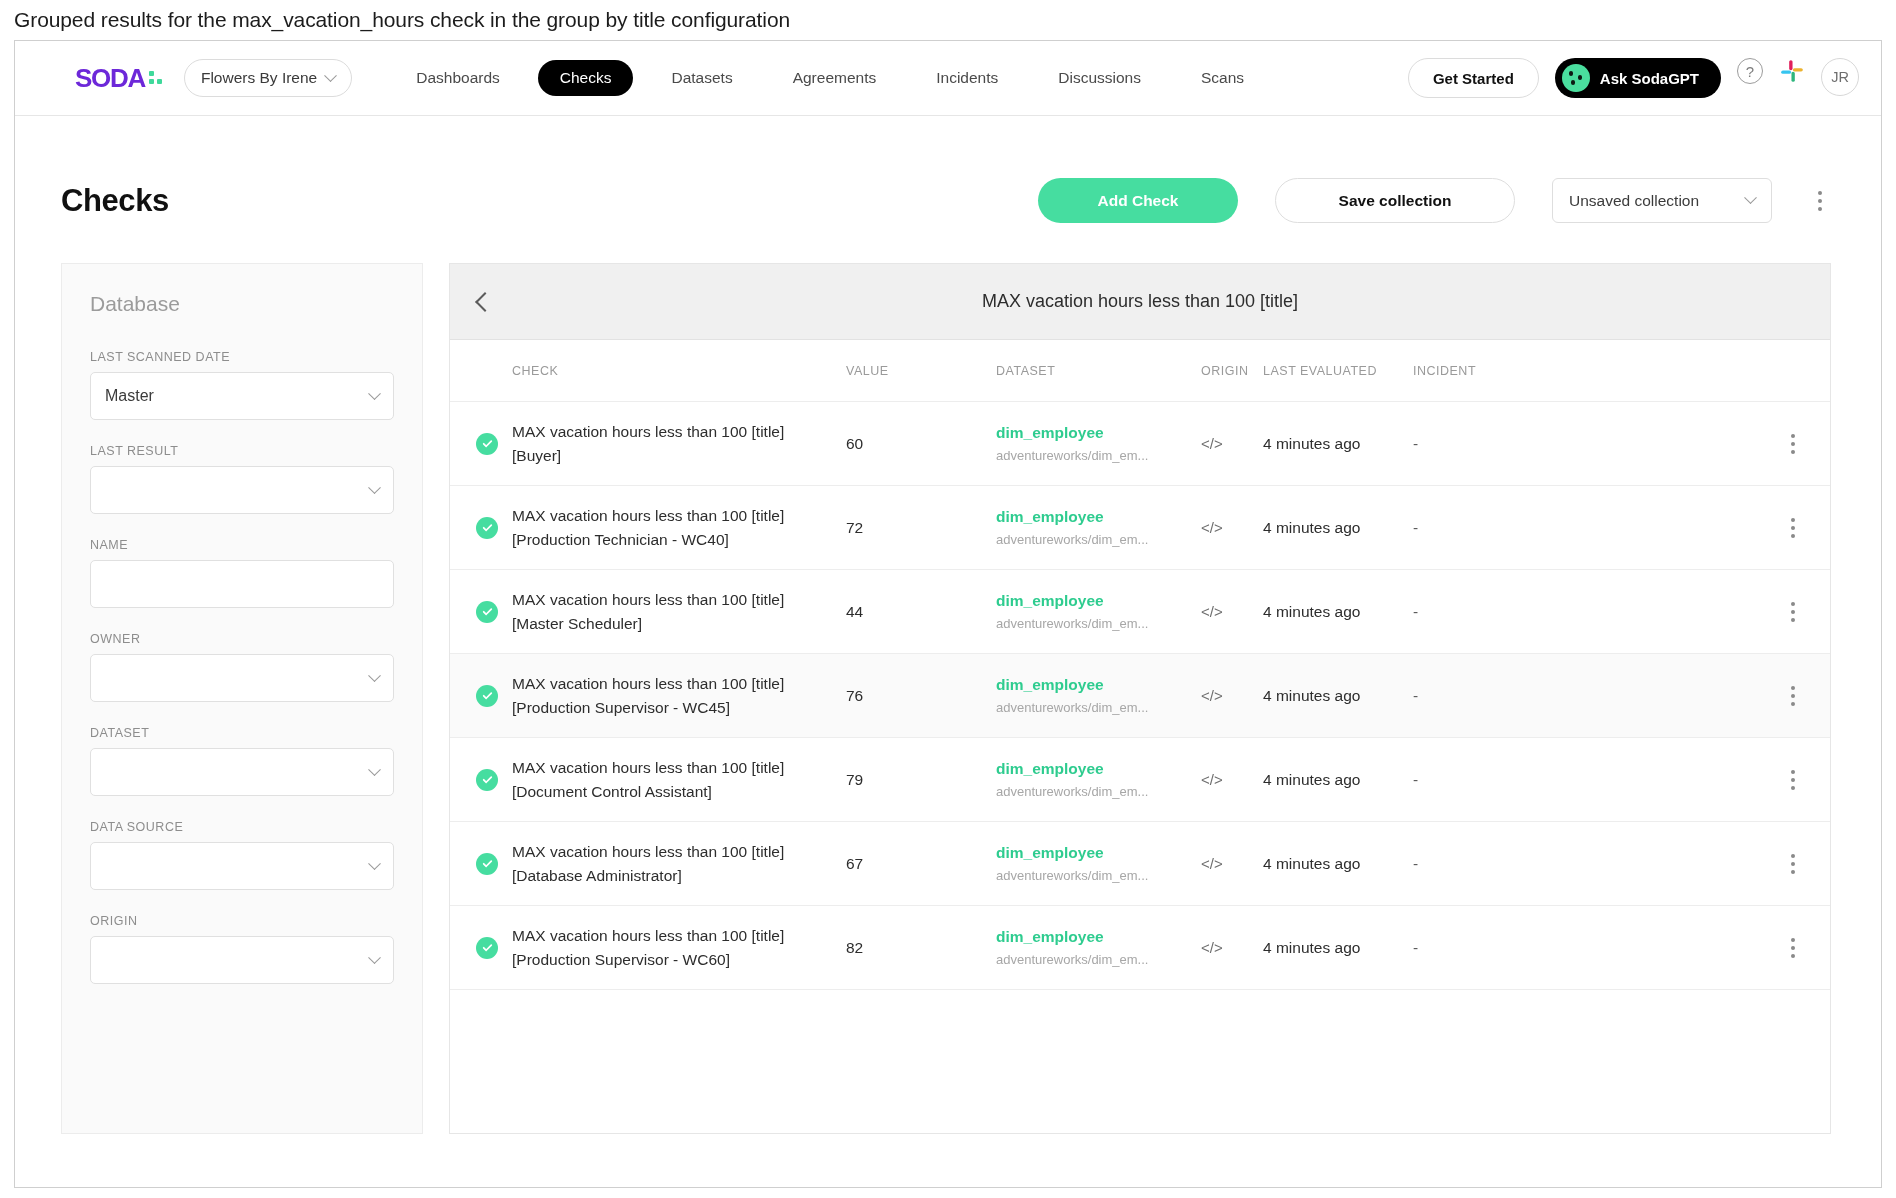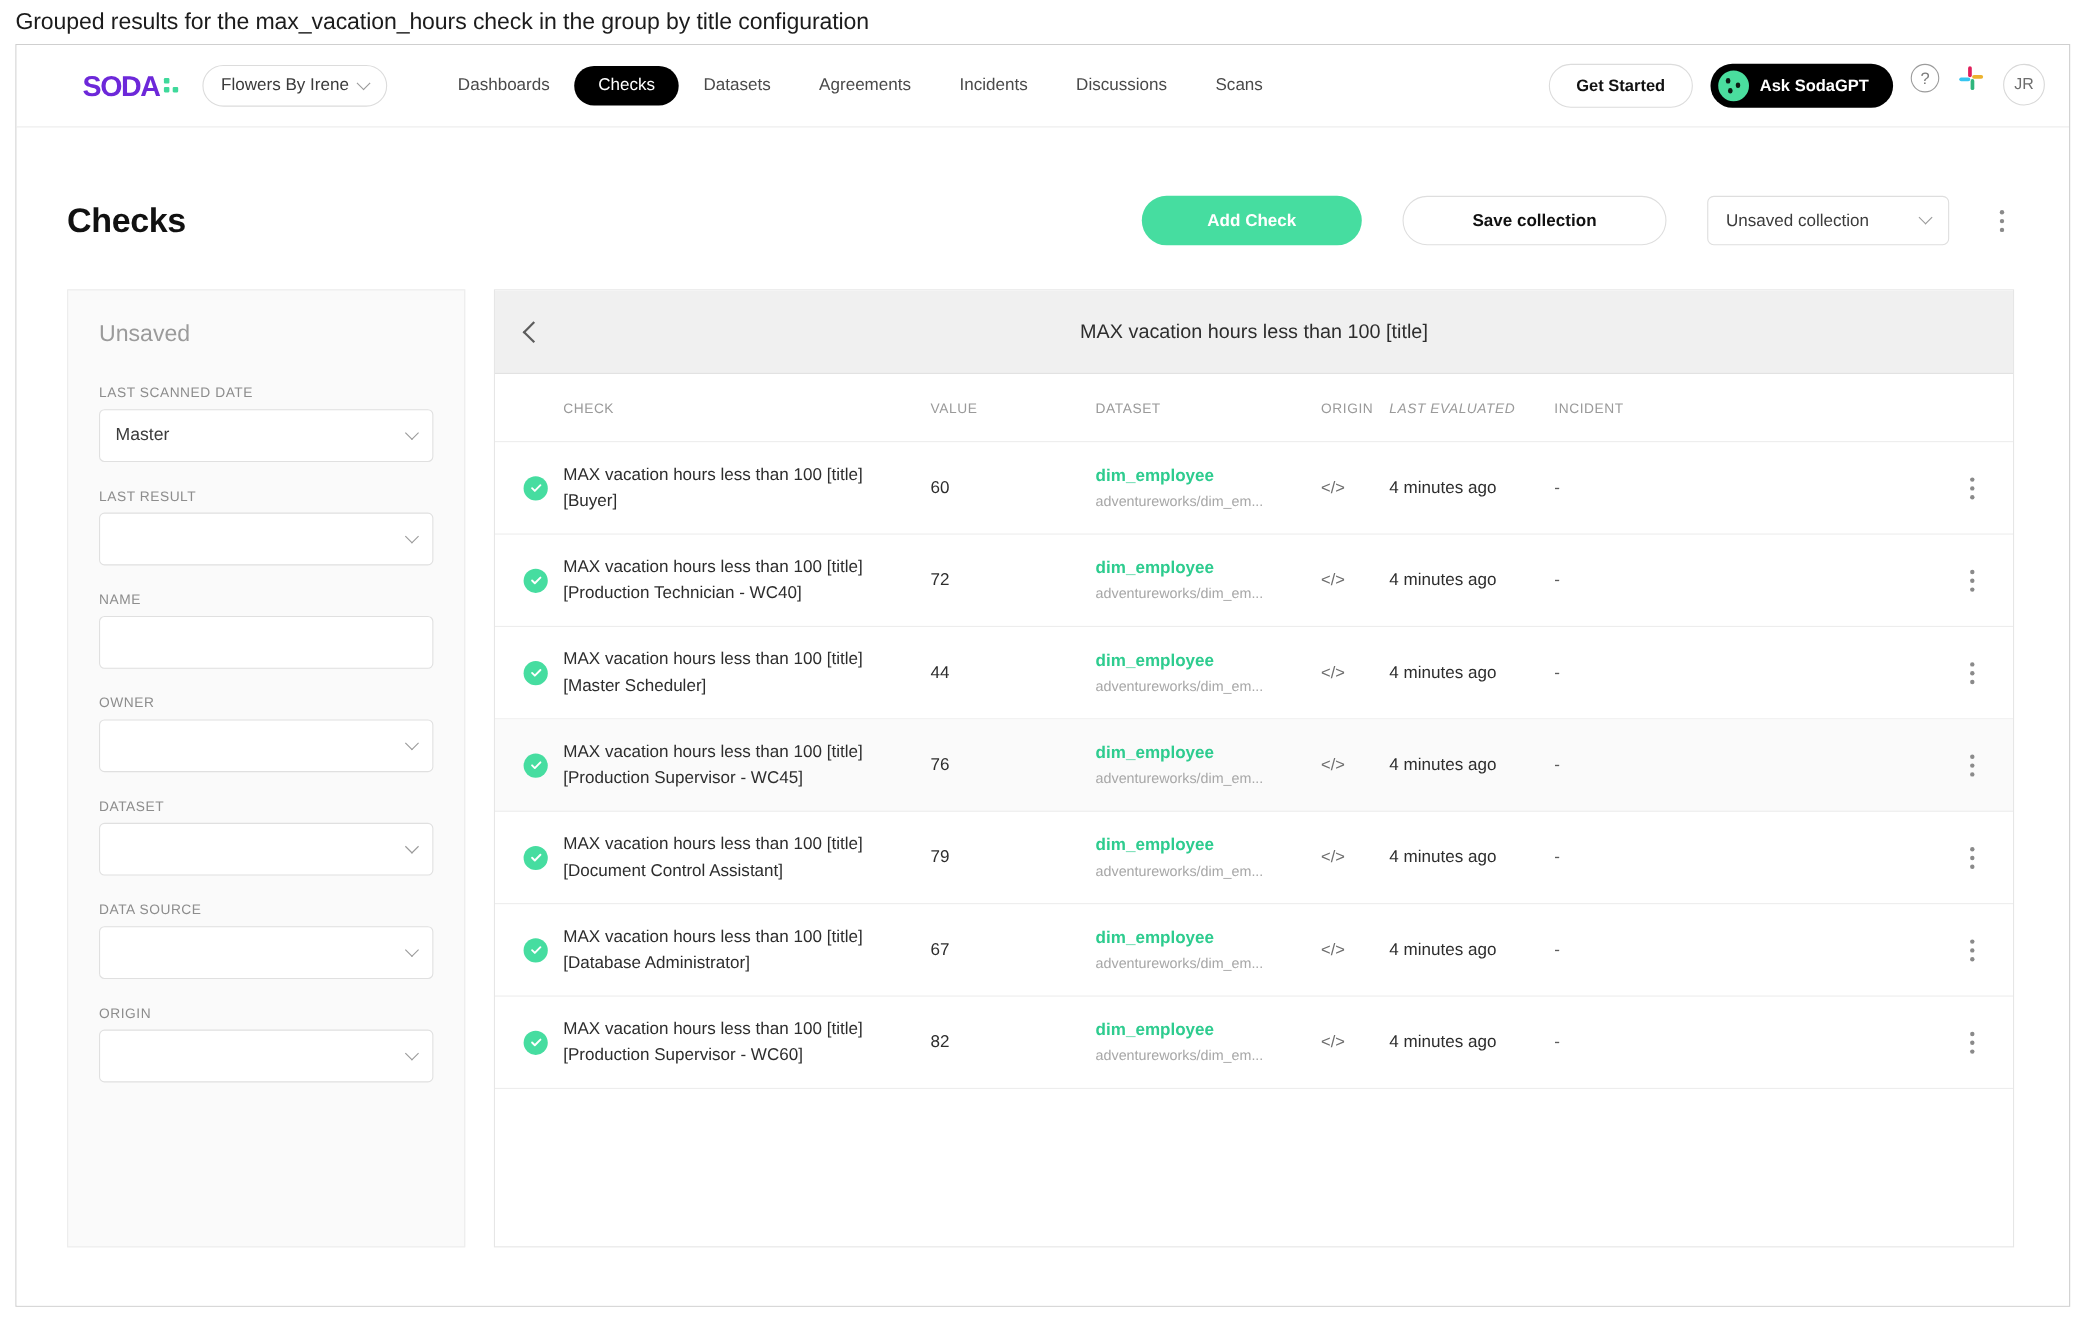--- a/index.html
+++ b/index.html
@@ -72,21 +72,21 @@
   }
   .chev {
     width: 9px; height: 9px;
     border-right: 1.6px solid #9a9a9a;
     border-bottom: 1.6px solid #9a9a9a;
     transform: rotate(45deg) translate(-2px,-2px);
   }
 
   .navlinks {
     display: flex; align-items: center;
-    gap: 0;
+    gap: 16px;
     margin-left: 42px;
   }
   .navlink {
     font-size: 15.5px;
     color: #4a4a4a;
     padding: 9px 22px;
     border-radius: 18px;
     cursor: pointer;
     white-space: nowrap;
   }
@@ -244,21 +244,21 @@
     display: flex; align-items: center;
     height: 62px;
     border-bottom: 1px solid #ededed;
     padding: 0 0 0 26px;
     font-size: 12.5px; color: #9a9a9a; letter-spacing: 0.5px;
   }
   .c-check { width: 370px; padding-left: 36px; }
   .c-value { width: 150px; }
   .c-dataset { width: 205px; }
   .c-origin { width: 62px; }
-  .c-lastev { width: 150px; font-style: italic; }
+  .c-lastev { width: 150px; }
   .c-incident { width: 135px; }
   .c-menu { flex: 1; }
 
   .trow {
     display: flex; align-items: center;
     min-height: 84px;
     border-bottom: 1px solid #ededed;
     padding: 0 0 0 26px;
   }
   .trow.alt { background: #fafafa; }
@@ -354,21 +354,21 @@
             <i></i>
             <i></i>
             <i></i>
           </div>
       </div>
     </div>
 
     <div class="content">
 
       <div class="filters">
-        <div class="filters-title">Unsaved</div>
+        <div class="filters-title">Database</div>
 
         <div class="filter-label">LAST SCANNED DATE</div>
         <div class="filter-field">
           <span>Master</span>
           <span class="chev"></span>
         </div>
 
         <div class="filter-label">LAST RESULT</div>
         <div class="filter-field">
           <span></span>

